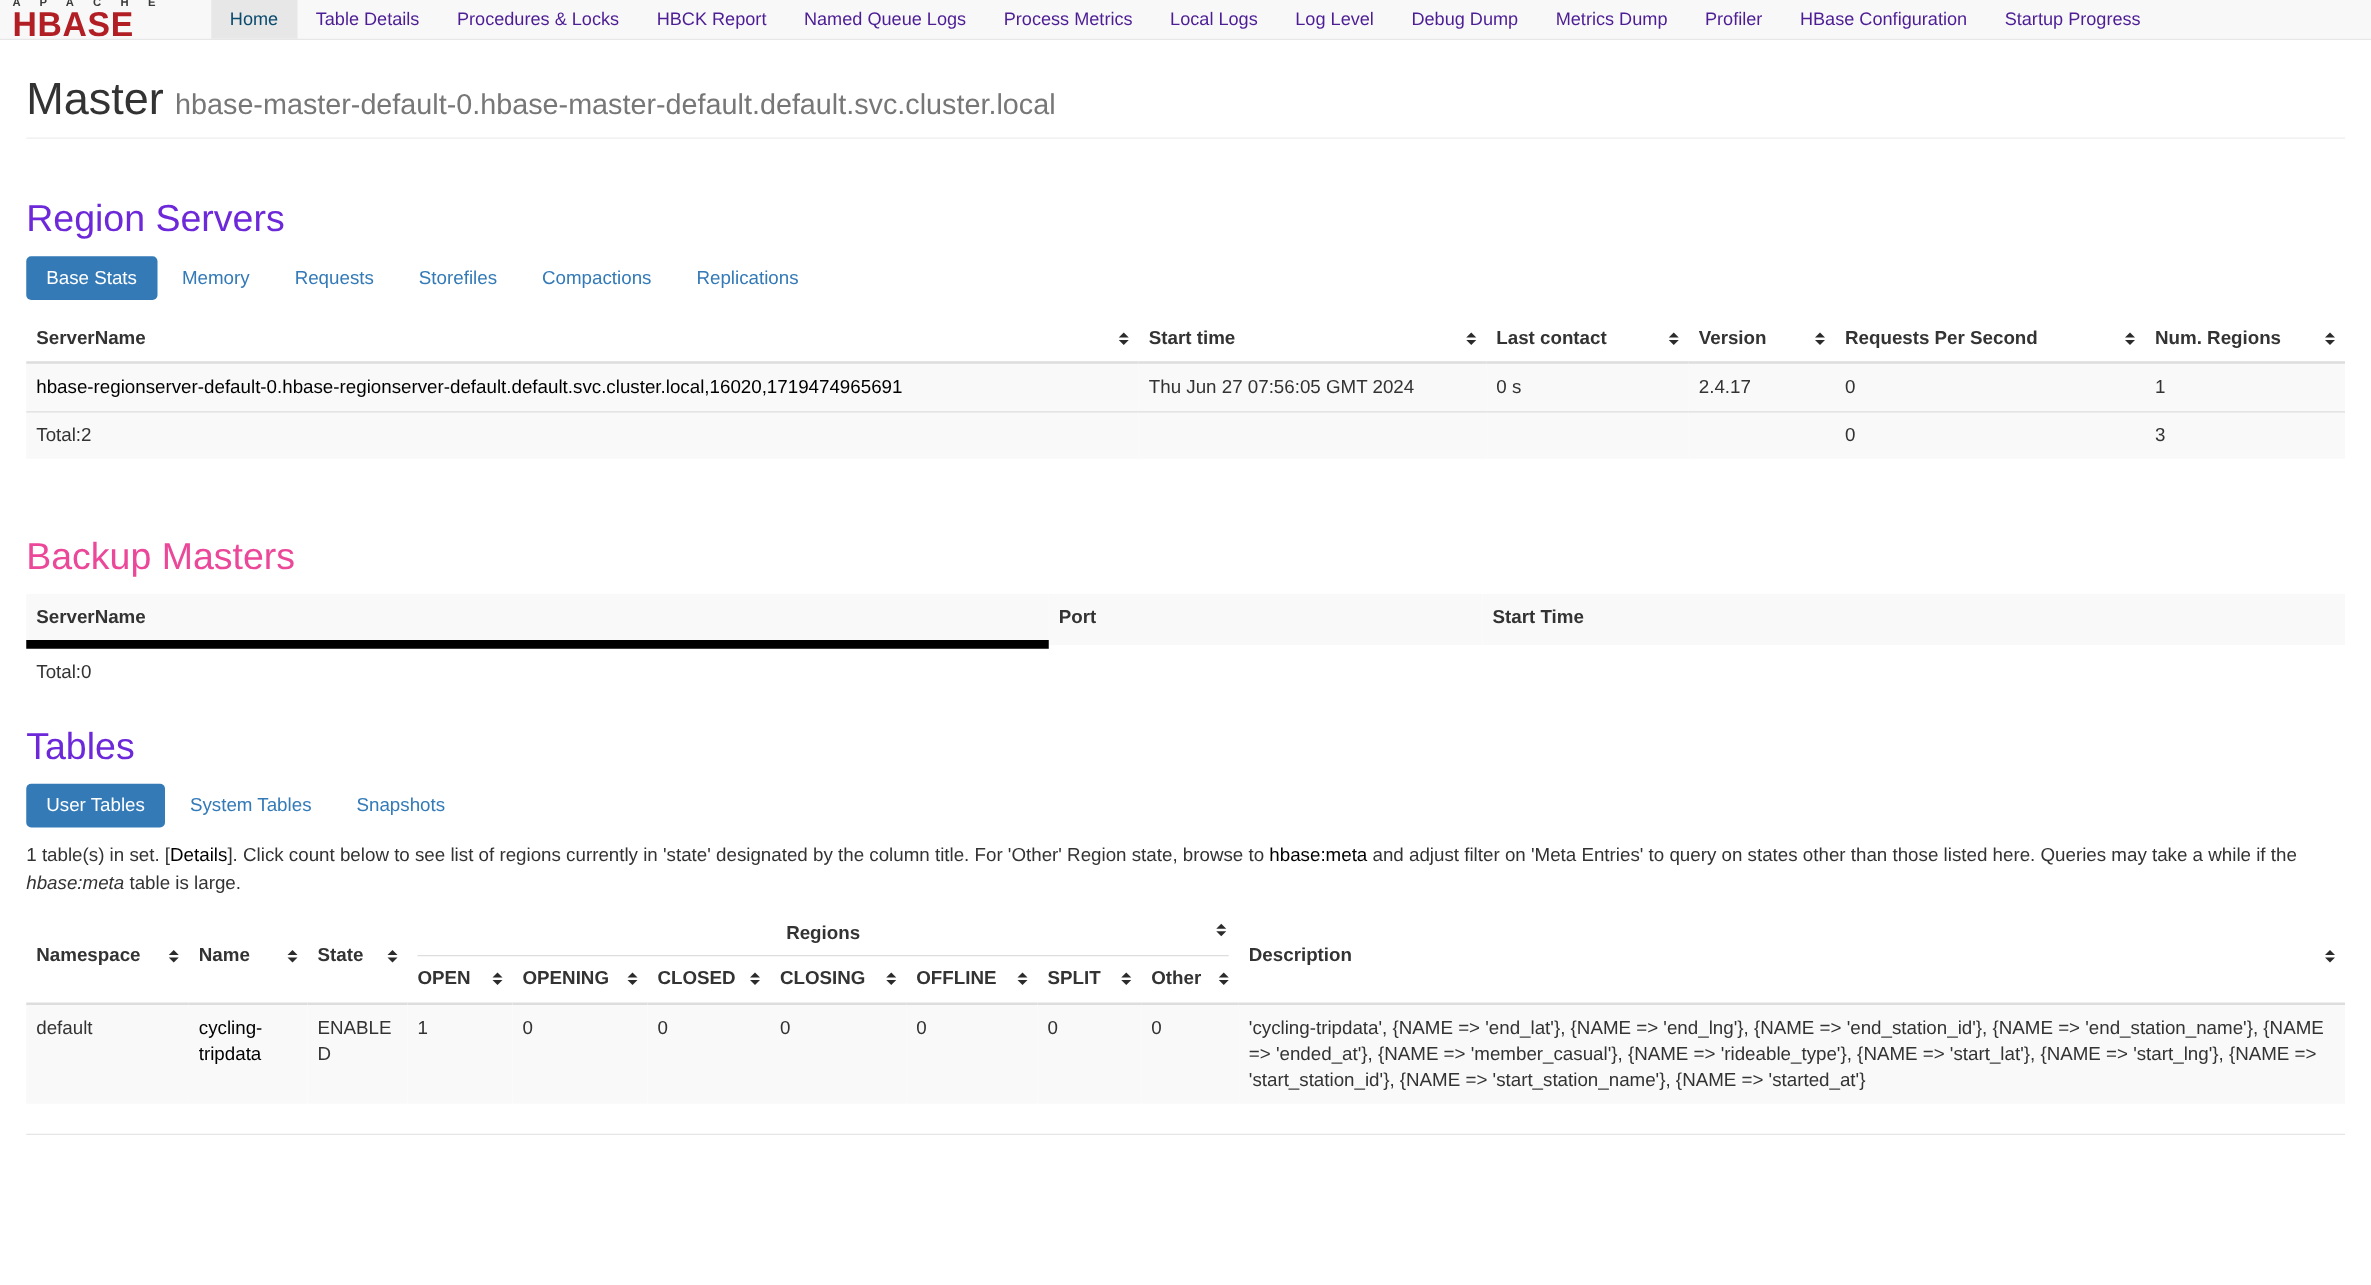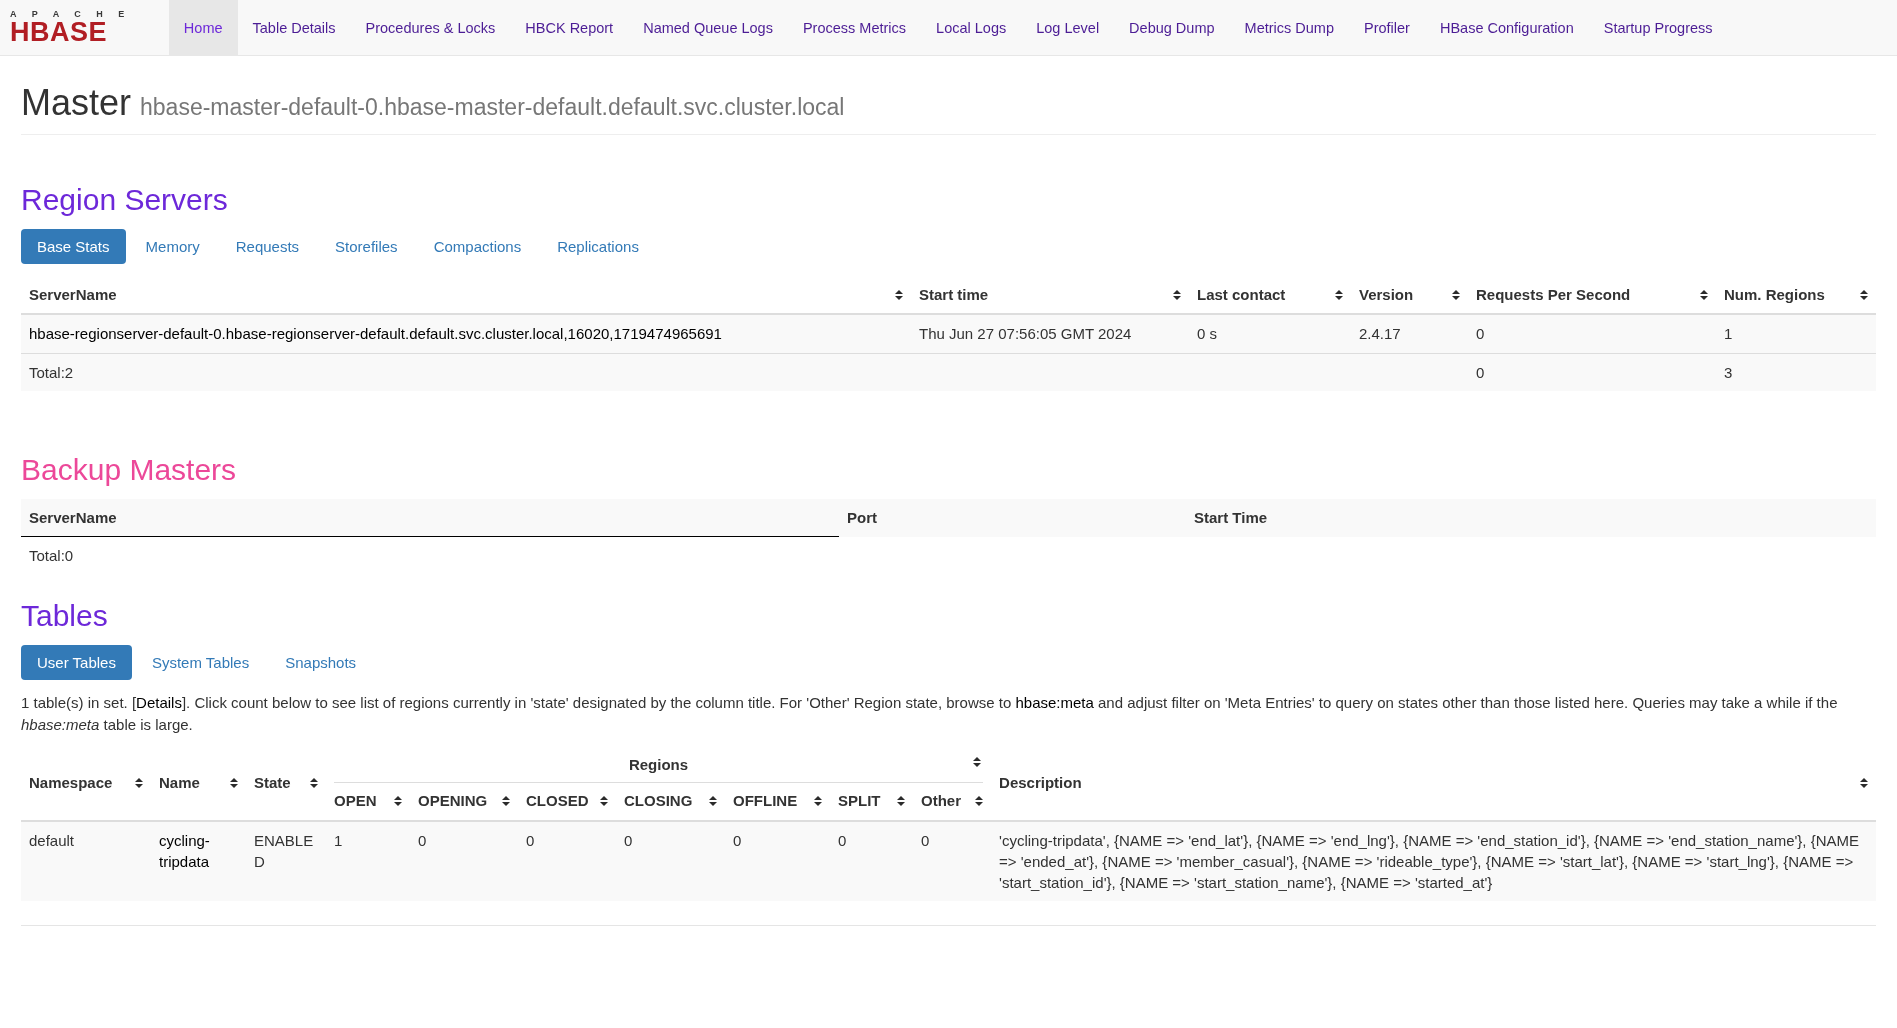--- a/index.html
+++ b/index.html
@@ -3,27 +3,27 @@
 <meta charset="utf-8">
 <style>
   * { box-sizing: border-box; }
   html, body { margin:0; padding:0; }
   body {
     width:1897px; height:1028px; background:#fff;
     font-family:"Liberation Sans", sans-serif; font-size:15px; color:#333;
     overflow:hidden;
   }
   
-  .navbar { height:56px; background:#f8f8f8; border-bottom:1px solid #e7e7e7; display:flex; align-items:stretch; }
+  .navbar { height:32px; background:#f8f8f8; border-bottom:1px solid #e7e7e7; display:flex; align-items:stretch; }
   .logo { display:flex; flex-direction:column; justify-content:center; padding:3px 10px 2px 10px; cursor:pointer; }
   .logo-top { font-size:9px; font-weight:bold; letter-spacing:6.5px; color:#3a3a3a; line-height:1.1; }
   .logo-bottom { font-size:27px; font-weight:900; color:#b11e24; line-height:0.95; letter-spacing:0.5px; transform:scaleY(1.02); }
   .nav-items { display:flex; margin-left:28px; }
   .nav-item { display:flex; align-items:center; padding:0 15px; color:#4c1d95; font-size:14.5px; cursor:pointer; white-space:nowrap; }
-  .nav-item.active { background:#e7e7e7; color:#6d28d9; }
+  .nav-item.active { background:#e7e7e7; color:#0c4a6e; }
   
   .container { padding:0 21px; }
   .page-header { margin:26px 0 0; padding-bottom:10px; border-bottom:1px solid #eee; }
   h1 { font-size:36px; font-weight:500; margin:0; color:#333; }
   h1 .subtitle { font-size:23px; color:#777; font-weight:400; margin-left:9px; }
   h2 { font-size:30px; font-weight:500; margin:48px 0 12px; color:#ec4899; }
   h2.blue { color:#6d28d9; }
   h2.backup { margin-top:62px; }
   h2.tables { margin-top:25px; }
   
@@ -38,21 +38,21 @@
   tbody tr td { border-top:1px solid #ddd; }
   tr.stripe { background:#f9f9f9; }
   a.link { color:#000000; text-decoration:none; cursor:pointer; }
   .th-flex { display:flex; justify-content:space-between; align-items:center; gap:4px; }
   .sort-icon { display:inline-flex; flex-direction:column; gap:2px; flex:none; cursor:pointer; }
   .sort-icon i { display:block; width:0; height:0; border-left:4px solid transparent; border-right:4px solid transparent; }
   .sort-icon .tri-up { border-bottom:4px solid #2b2b2b; }
   .sort-icon .tri-down { border-top:4px solid #2b2b2b; }
   
   .bm-table tr.bm-header th { background:#f9f9f9; }
-  .bm-table td.bm-total { border-top:1px solid #000000; }
+  .bm-table td.bm-total { border-top:7px solid #000000; }
   .bm-table td.bm-empty { border-top:none; }
   
   .note { margin:4px 0 10px; line-height:1.45; }
   .note .it { font-style:italic; }
   
   .ut-table thead th { border-bottom:2px solid #ddd; vertical-align:middle; }
   .ut-table thead th.regions-th { border-bottom:none; padding-bottom:0; vertical-align:top; }
   .regions-top { position:relative; display:flex; align-items:center; justify-content:center; }
   .regions-top .sort-icon { position:absolute; right:2px; top:3px; }
   .regions-hr { border:0; border-top:1px solid #ddd; margin:7px 0 0; }

